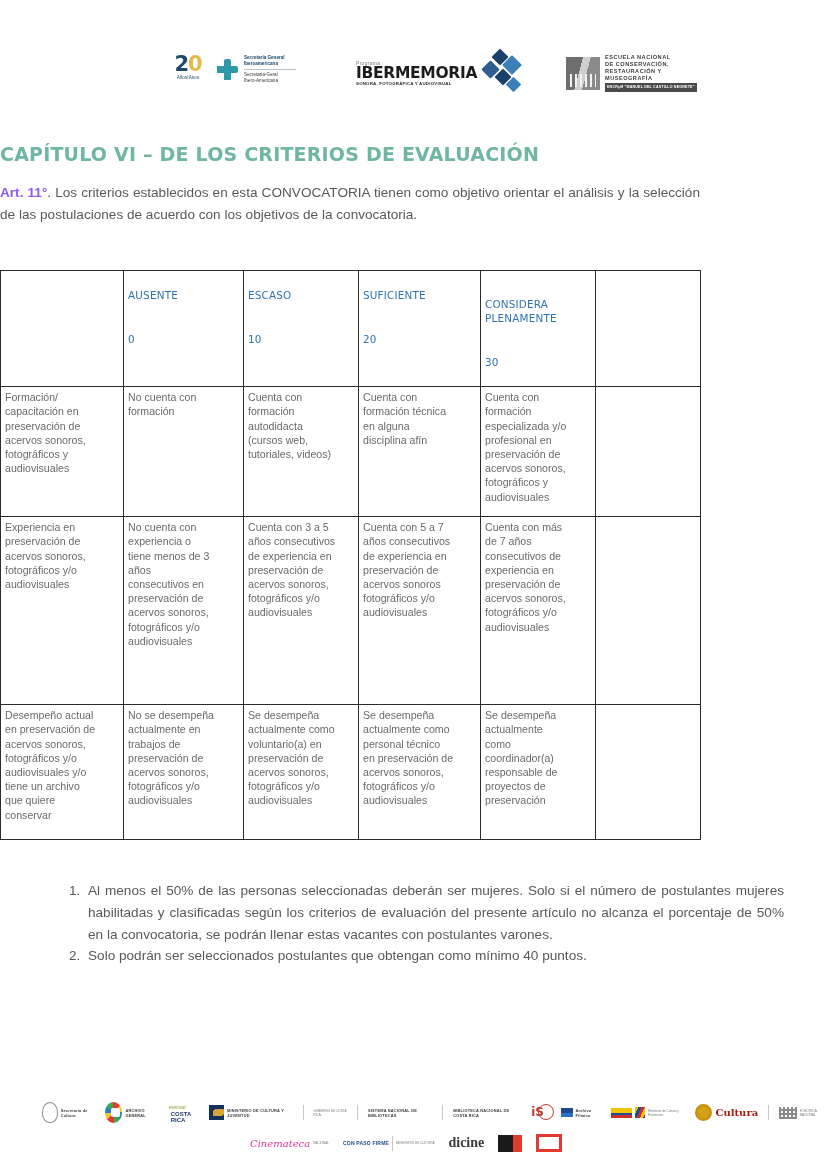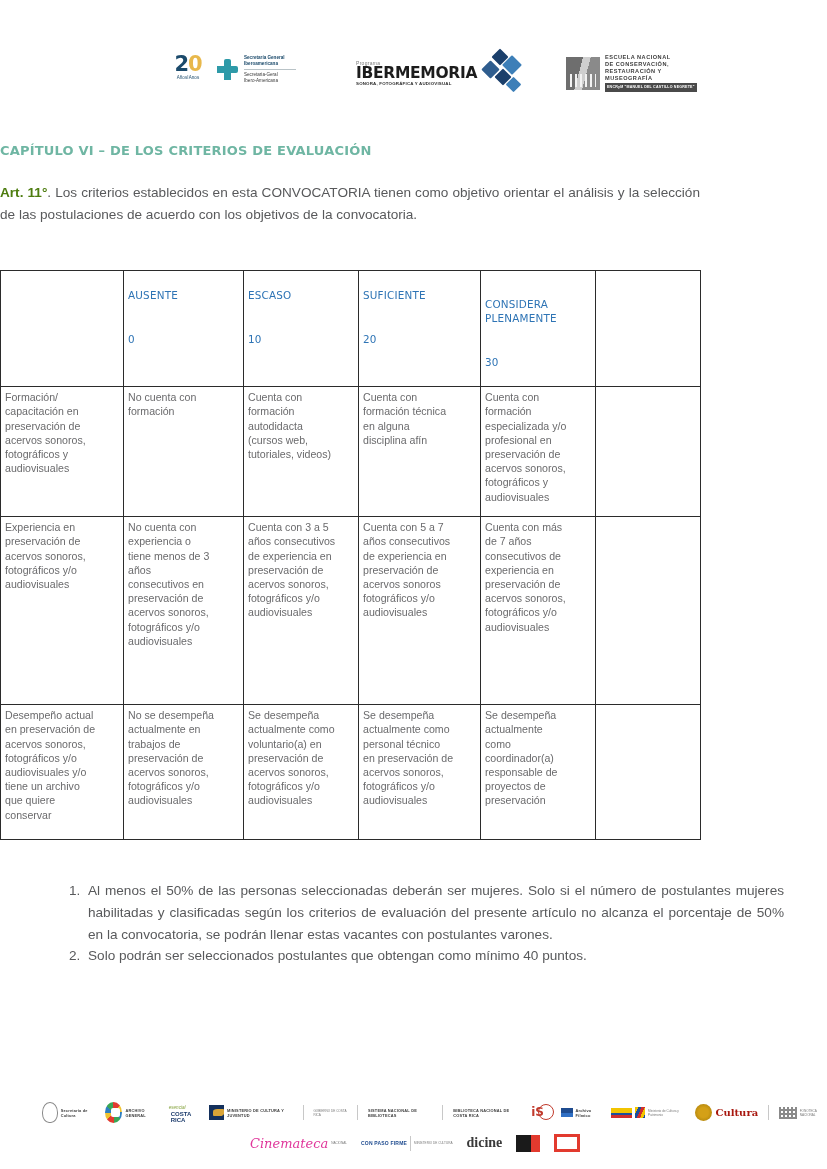--- a/index.html
+++ b/index.html
@@ -92,36 +92,36 @@
   .encrym-txt { margin-left: 5px; font-size: 5.6px; line-height: 7px; font-weight: bold; color: #3d3d3d; letter-spacing: .5px; }
   .encrym-txt .band {
     margin-top: 1px; background: #4a4a4a; color: #fff; font-size: 3.6px; padding: 1px 2px; letter-spacing: .2px;
   }
 
   h1.chapter-title {
     position: absolute;
     top: 143px; left: 0;
     margin: 0;
     font-family: "DejaVu Sans", sans-serif;
-    font-size: 13px;
+    font-size: 19px;
     font-weight: bold;
     letter-spacing: .2px;
     color: #6fb6a3;
   }
 
   p.intro {
     position: absolute;
     top: 182px; left: 0;
     width: 700px; margin: 0;
     font-size: 13.6px;
     line-height: 21.5px;
     text-align: justify;
     color: #58595b;
   }
-  p.intro b { font-weight: bold; color: #4d7c0f; }
+  p.intro b { font-weight: bold; color: #8b5cf6; }
 
   
   table.criteria {
     position: absolute;
     top: 270px; left: 0;
     width: 700px;
     border-collapse: collapse;
     table-layout: fixed;
     font-size: 10.6px;
     color: #6a6a6c;
@@ -230,21 +230,21 @@
   .is-box .s { position:absolute; left:7px; top:0; width:14px; height:14px; border:1.6px solid #c0392b; border-radius:50%;}
   .bn-flag { width: 14px; height: 9px; background: linear-gradient(#1e4b8f 50%, #2f6fc4 50%); }
   .ec-flag { width: 26px; height: 10px; background: linear-gradient(#f2c400 0 50%, #1b4f9c 50% 75%, #cf2e2e 75% 100%); }
   .ec-slash { width: 12px; height: 11px; background: repeating-linear-gradient(115deg,#f2c400 0 3px,#1b4f9c 3px 6px,#cf2e2e 6px 9px); }
   .cultura-seal { width: 17px; height: 17px; border-radius:50%; background: radial-gradient(#d4a017 40%, #a37a09 100%); }
   .cultura-word { font-family:"DejaVu Serif", serif; font-size: 10px; color:#a8180f; font-weight:bold; }
   .cineteca-box { width: 26px; height: 18px; background:#e23a2e; position:relative; }
   .cineteca-box::after{content:"";position:absolute;left:3px;top:3px;right:3px;bottom:3px;background:#fff;}
   .dicine-box { width: 24px; height: 17px; background:#1a1a1a; position:relative;}
   .dicine-box::after{content:"";position:absolute;left:15px;top:0;width:9px;height:17px;background:#e23a2e;}
-  .cosm-word { font-family:"DejaVu Serif", serif; font-style:italic; font-size:13px; color:#e0359a; }
+  .cosm-word { font-family:"DejaVu Serif", serif; font-style:italic; font-size:10px; color:#e0359a; }
   .paso-word { font-size:5px; font-weight:bold; color:#1e4b8f; letter-spacing:.2px;}
   .dicine-word{ font-family:Liberation Serif, serif; font-weight:bold; font-size:14px; color:#3a3a3a;}
   .grid-mini { width:22px; height:12px; background: repeating-linear-gradient(90deg,#8a8a8a 0 2px, transparent 2px 4px), repeating-linear-gradient(0deg,#8a8a8a 0 2px, transparent 2px 4px);}
 </style>
 </head>
 <body>
 
 <div class="header-logos">
 
   <div class="logo-block" id="logo-segib">

